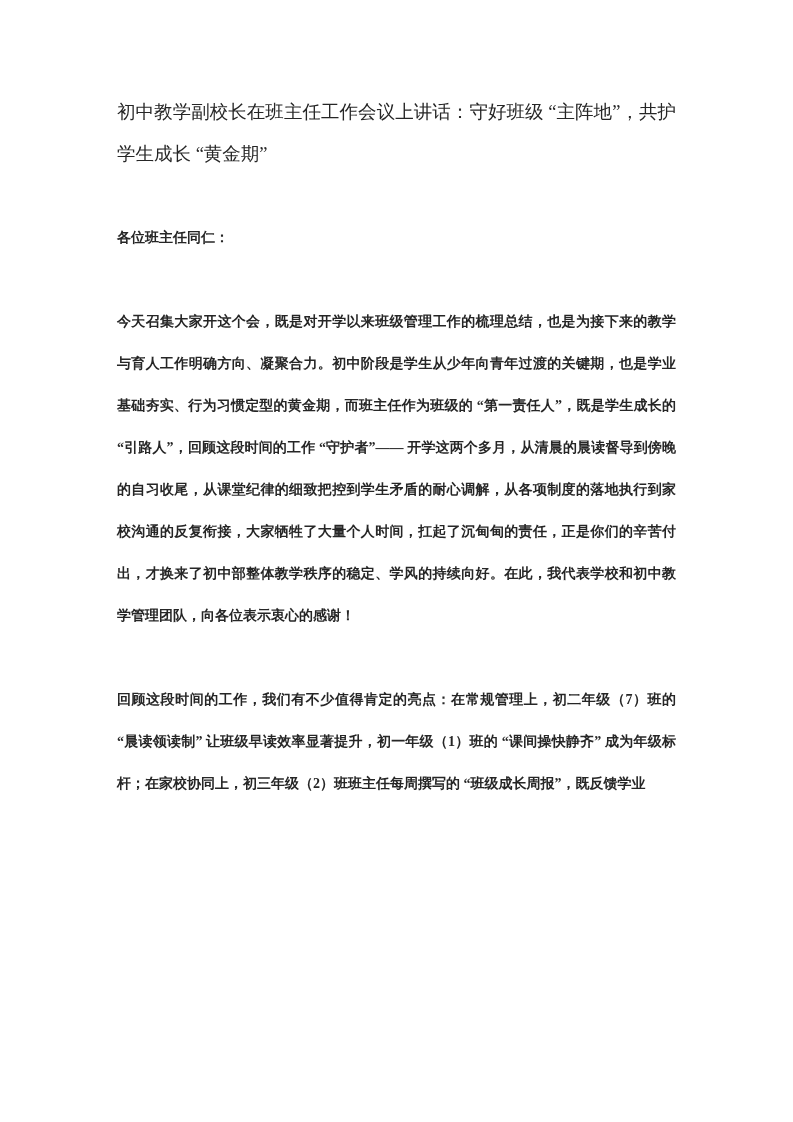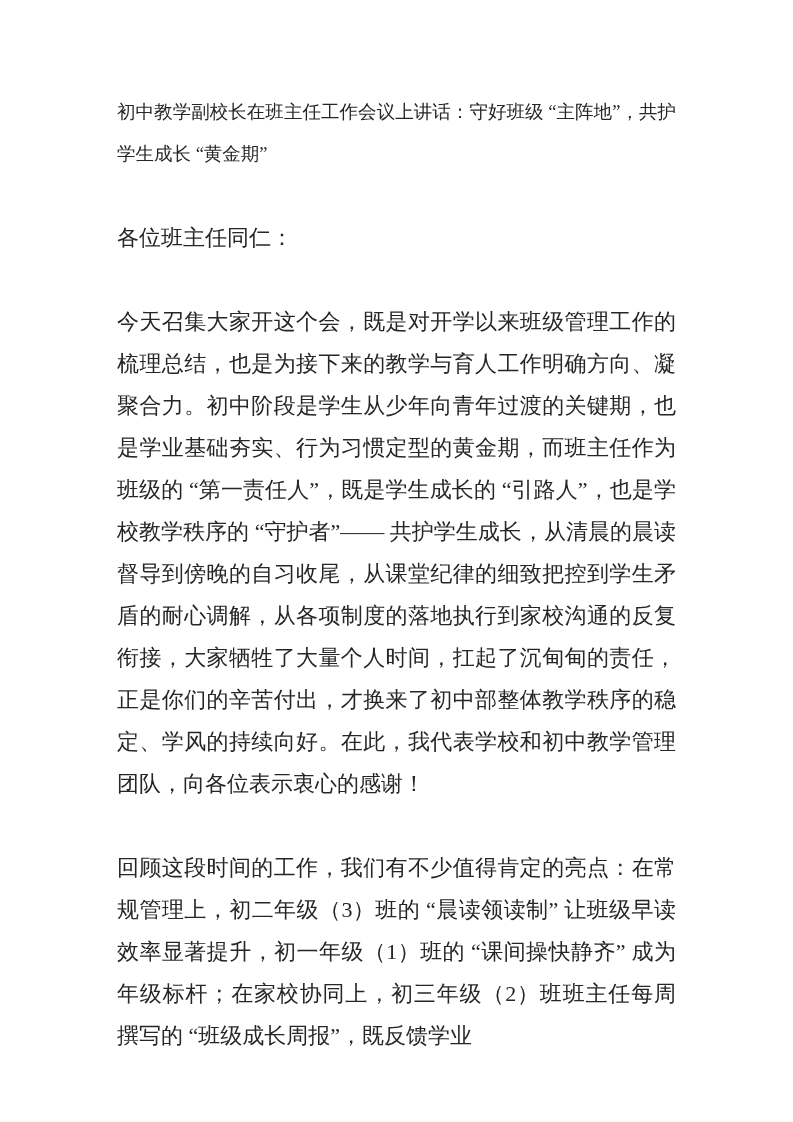--- a/index.html
+++ b/index.html
@@ -15,22 +15,22 @@
   }
   .page {
     box-sizing: border-box;
     width: 793px;
     height: 1122px;
     padding: 91px 117px 12px 117px;
     background: #ffffff;
     color: #262626;
   }
   .doc-text {
-    font-size: 22px;
-    font-weight: 400;
+    font-size: 14px;
+    font-weight: 700;
     line-height: 42px;
     margin: 0 0 42px 0;
     text-align: justify;
     text-justify: inter-ideograph;
     letter-spacing: 0;
     word-break: break-all;
   }
   .doc-title {
     font-size: 18.5px;
     font-weight: 400;
@@ -41,16 +41,16 @@
 </style>
 </head>
 <body>
 
 <div class="page">
   <h1 class="doc-text doc-title">初中教学副校长在班主任工作会议上讲话：守好班级 “主阵地”，共护学生成长 “黄金期”</h1>
 
   <p class="doc-text">各位班主任同仁：</p>
 
 
-  <p class="doc-text">今天召集大家开这个会，既是对开学以来班级管理工作的梳理总结，也是为接下来的教学与育人工作明确方向、凝聚合力。初中阶段是学生从少年向青年过渡的关键期，也是学业基础夯实、行为习惯定型的黄金期，而班主任作为班级的 “第一责任人”，既是学生成长的 “引路人”，也是学校教学秩序的 “守护者”—— 共护学生成长，从清晨的晨读督导到傍晚的自习收尾，从课堂纪律的细致把控到学生矛盾的耐心调解，从各项制度的落地执行到家校沟通的反复衔接，大家牺牲了大量个人时间，扛起了沉甸甸的责任，正是你们的辛苦付出，才换来了初中部整体教学秩序的稳定、学风的持续向好。在此，我代表学校和初中教学管理团队，向各位表示衷心的感谢！</p>
+  <p class="doc-text">今天召集大家开这个会，既是对开学以来班级管理工作的梳理总结，也是为接下来的教学与育人工作明确方向、凝聚合力。初中阶段是学生从少年向青年过渡的关键期，也是学业基础夯实、行为习惯定型的黄金期，而班主任作为班级的 “第一责任人”，既是学生成长的 “引路人”，回顾这段时间的工作 “守护者”—— 开学这两个多月，从清晨的晨读督导到傍晚的自习收尾，从课堂纪律的细致把控到学生矛盾的耐心调解，从各项制度的落地执行到家校沟通的反复衔接，大家牺牲了大量个人时间，扛起了沉甸甸的责任，正是你们的辛苦付出，才换来了初中部整体教学秩序的稳定、学风的持续向好。在此，我代表学校和初中教学管理团队，向各位表示衷心的感谢！</p>
 
-  <p class="doc-text">回顾这段时间的工作，我们有不少值得肯定的亮点：在常规管理上，初二年级（3）班的 “晨读领读制” 让班级早读效率显著提升，初一年级（1）班的 “课间操快静齐” 成为年级标杆；在家校协同上，初三年级（2）班班主任每周撰写的 “班级成长周报”，既反馈学业</p>
+  <p class="doc-text">回顾这段时间的工作，我们有不少值得肯定的亮点：在常规管理上，初二年级（7）班的 “晨读领读制” 让班级早读效率显著提升，初一年级（1）班的 “课间操快静齐” 成为年级标杆；在家校协同上，初三年级（2）班班主任每周撰写的 “班级成长周报”，既反馈学业</p>
 </div>
 
 </body></html>

